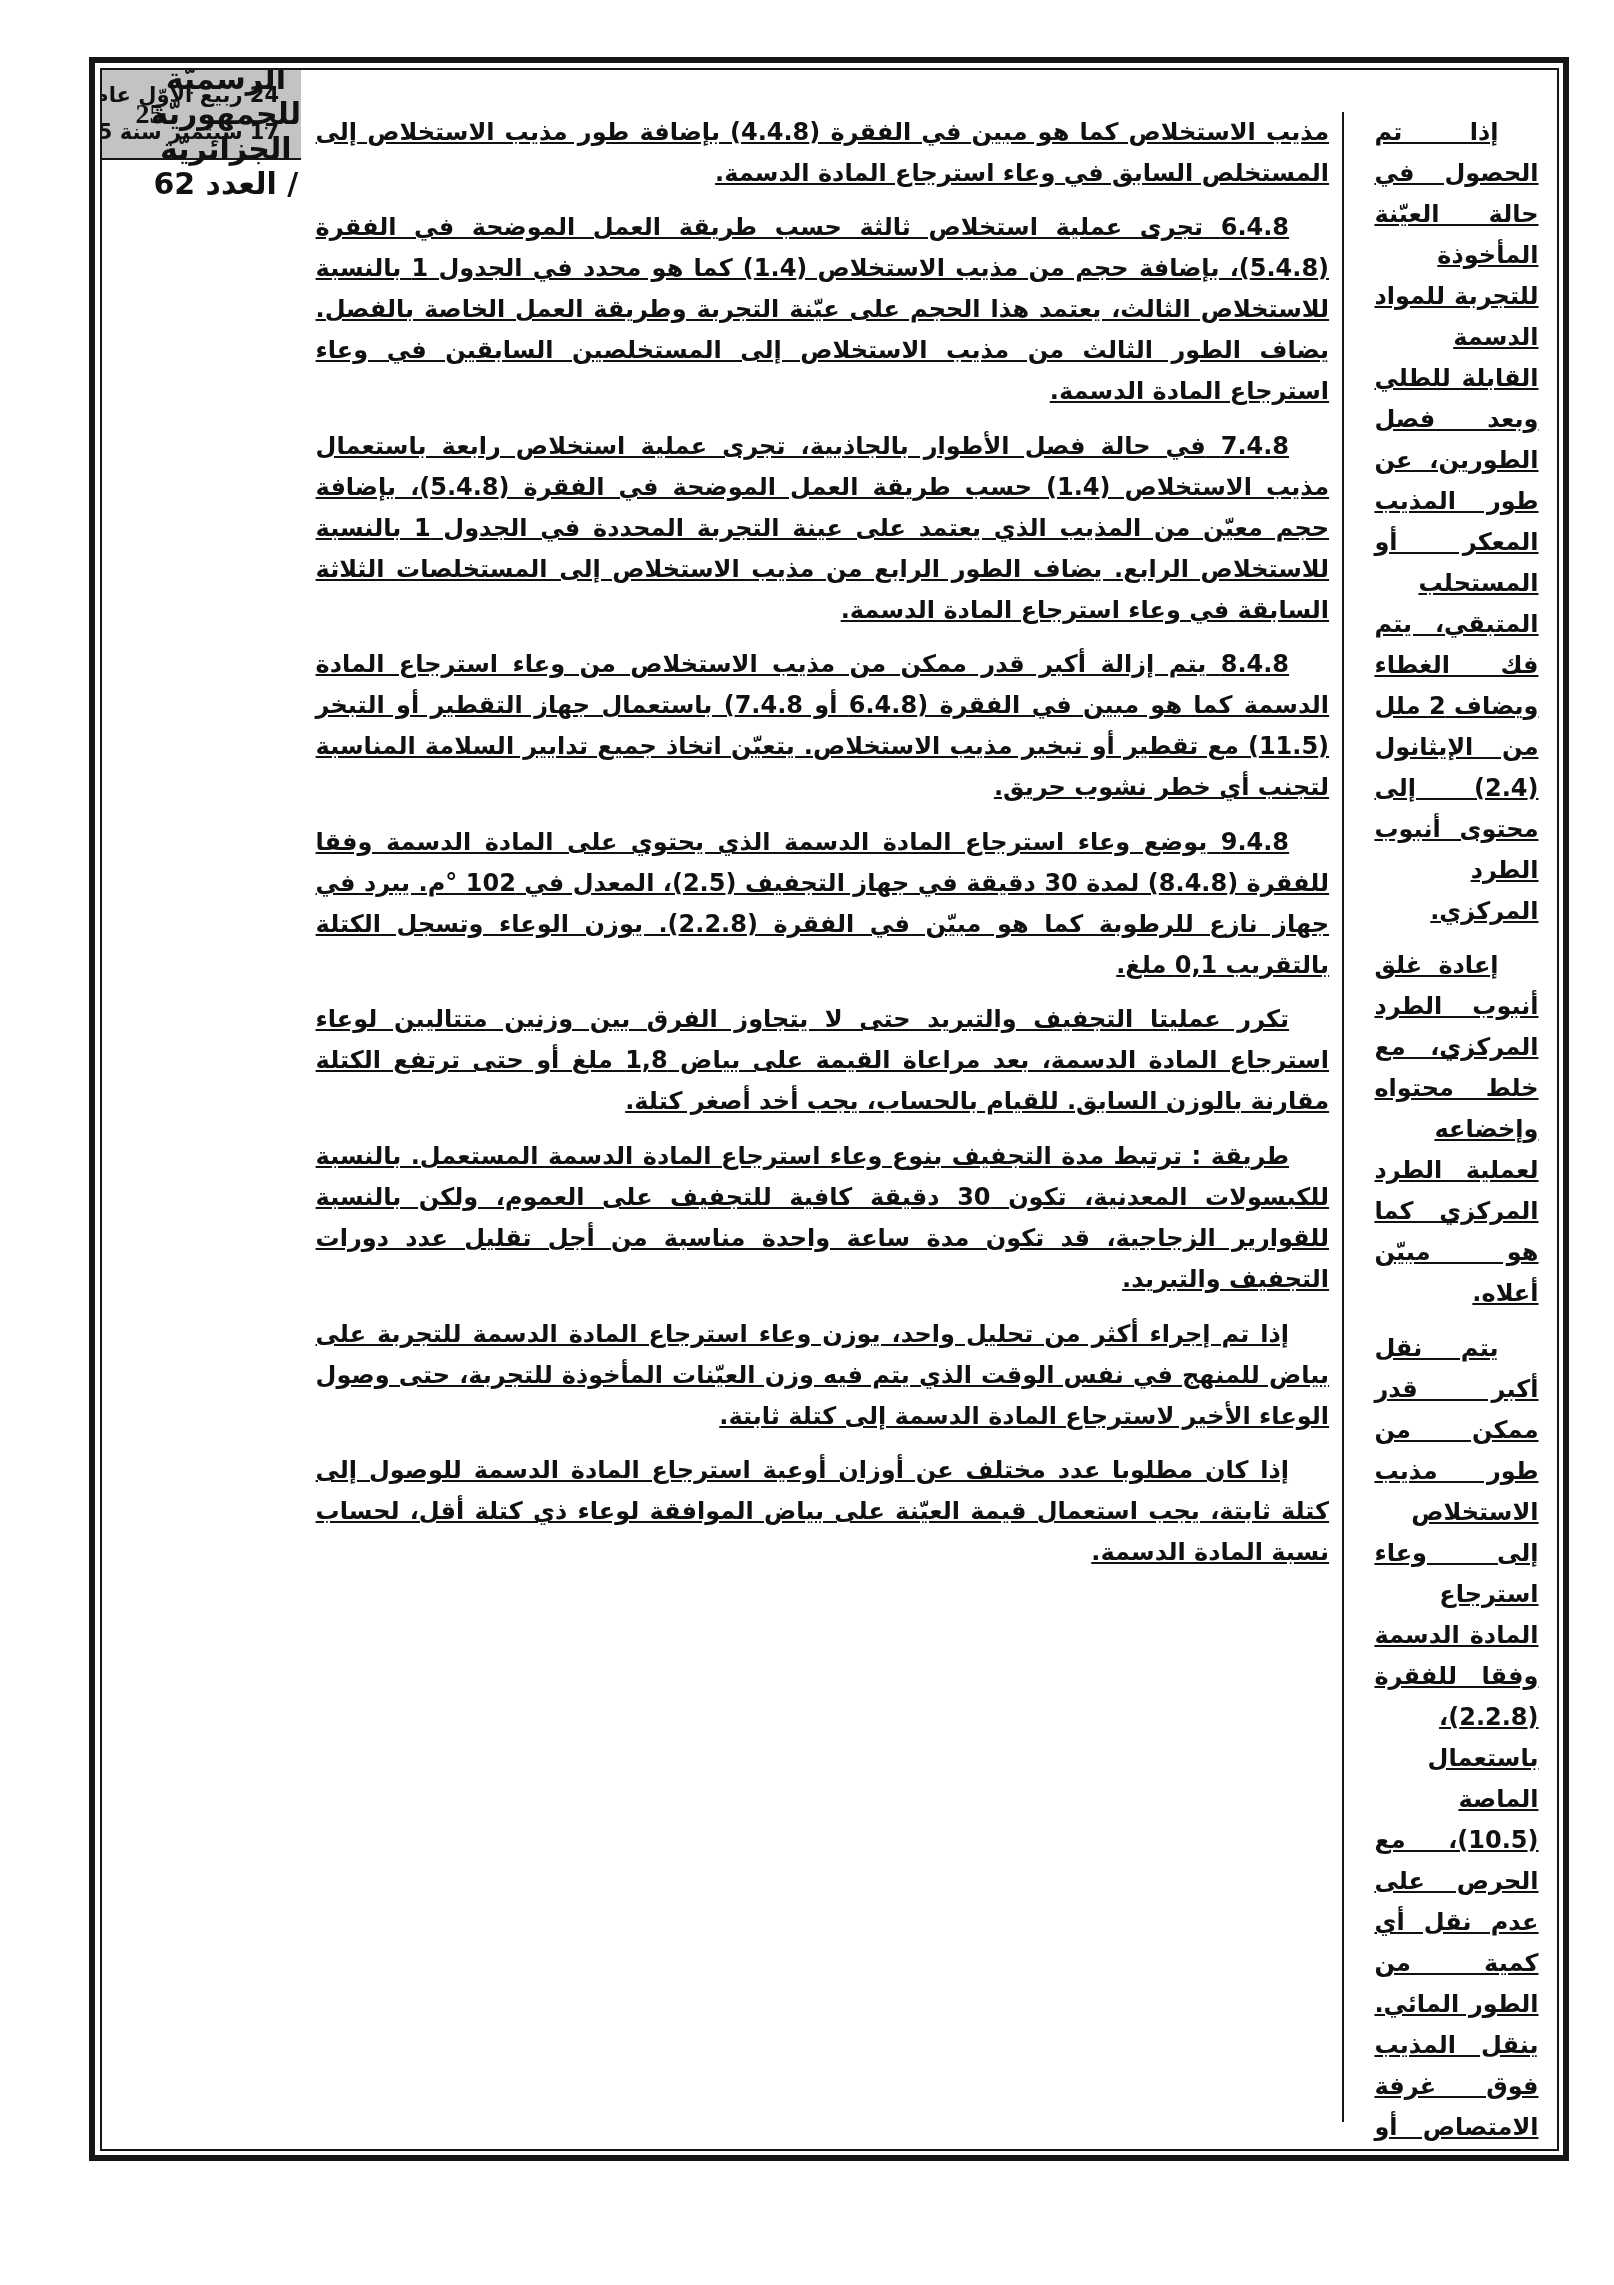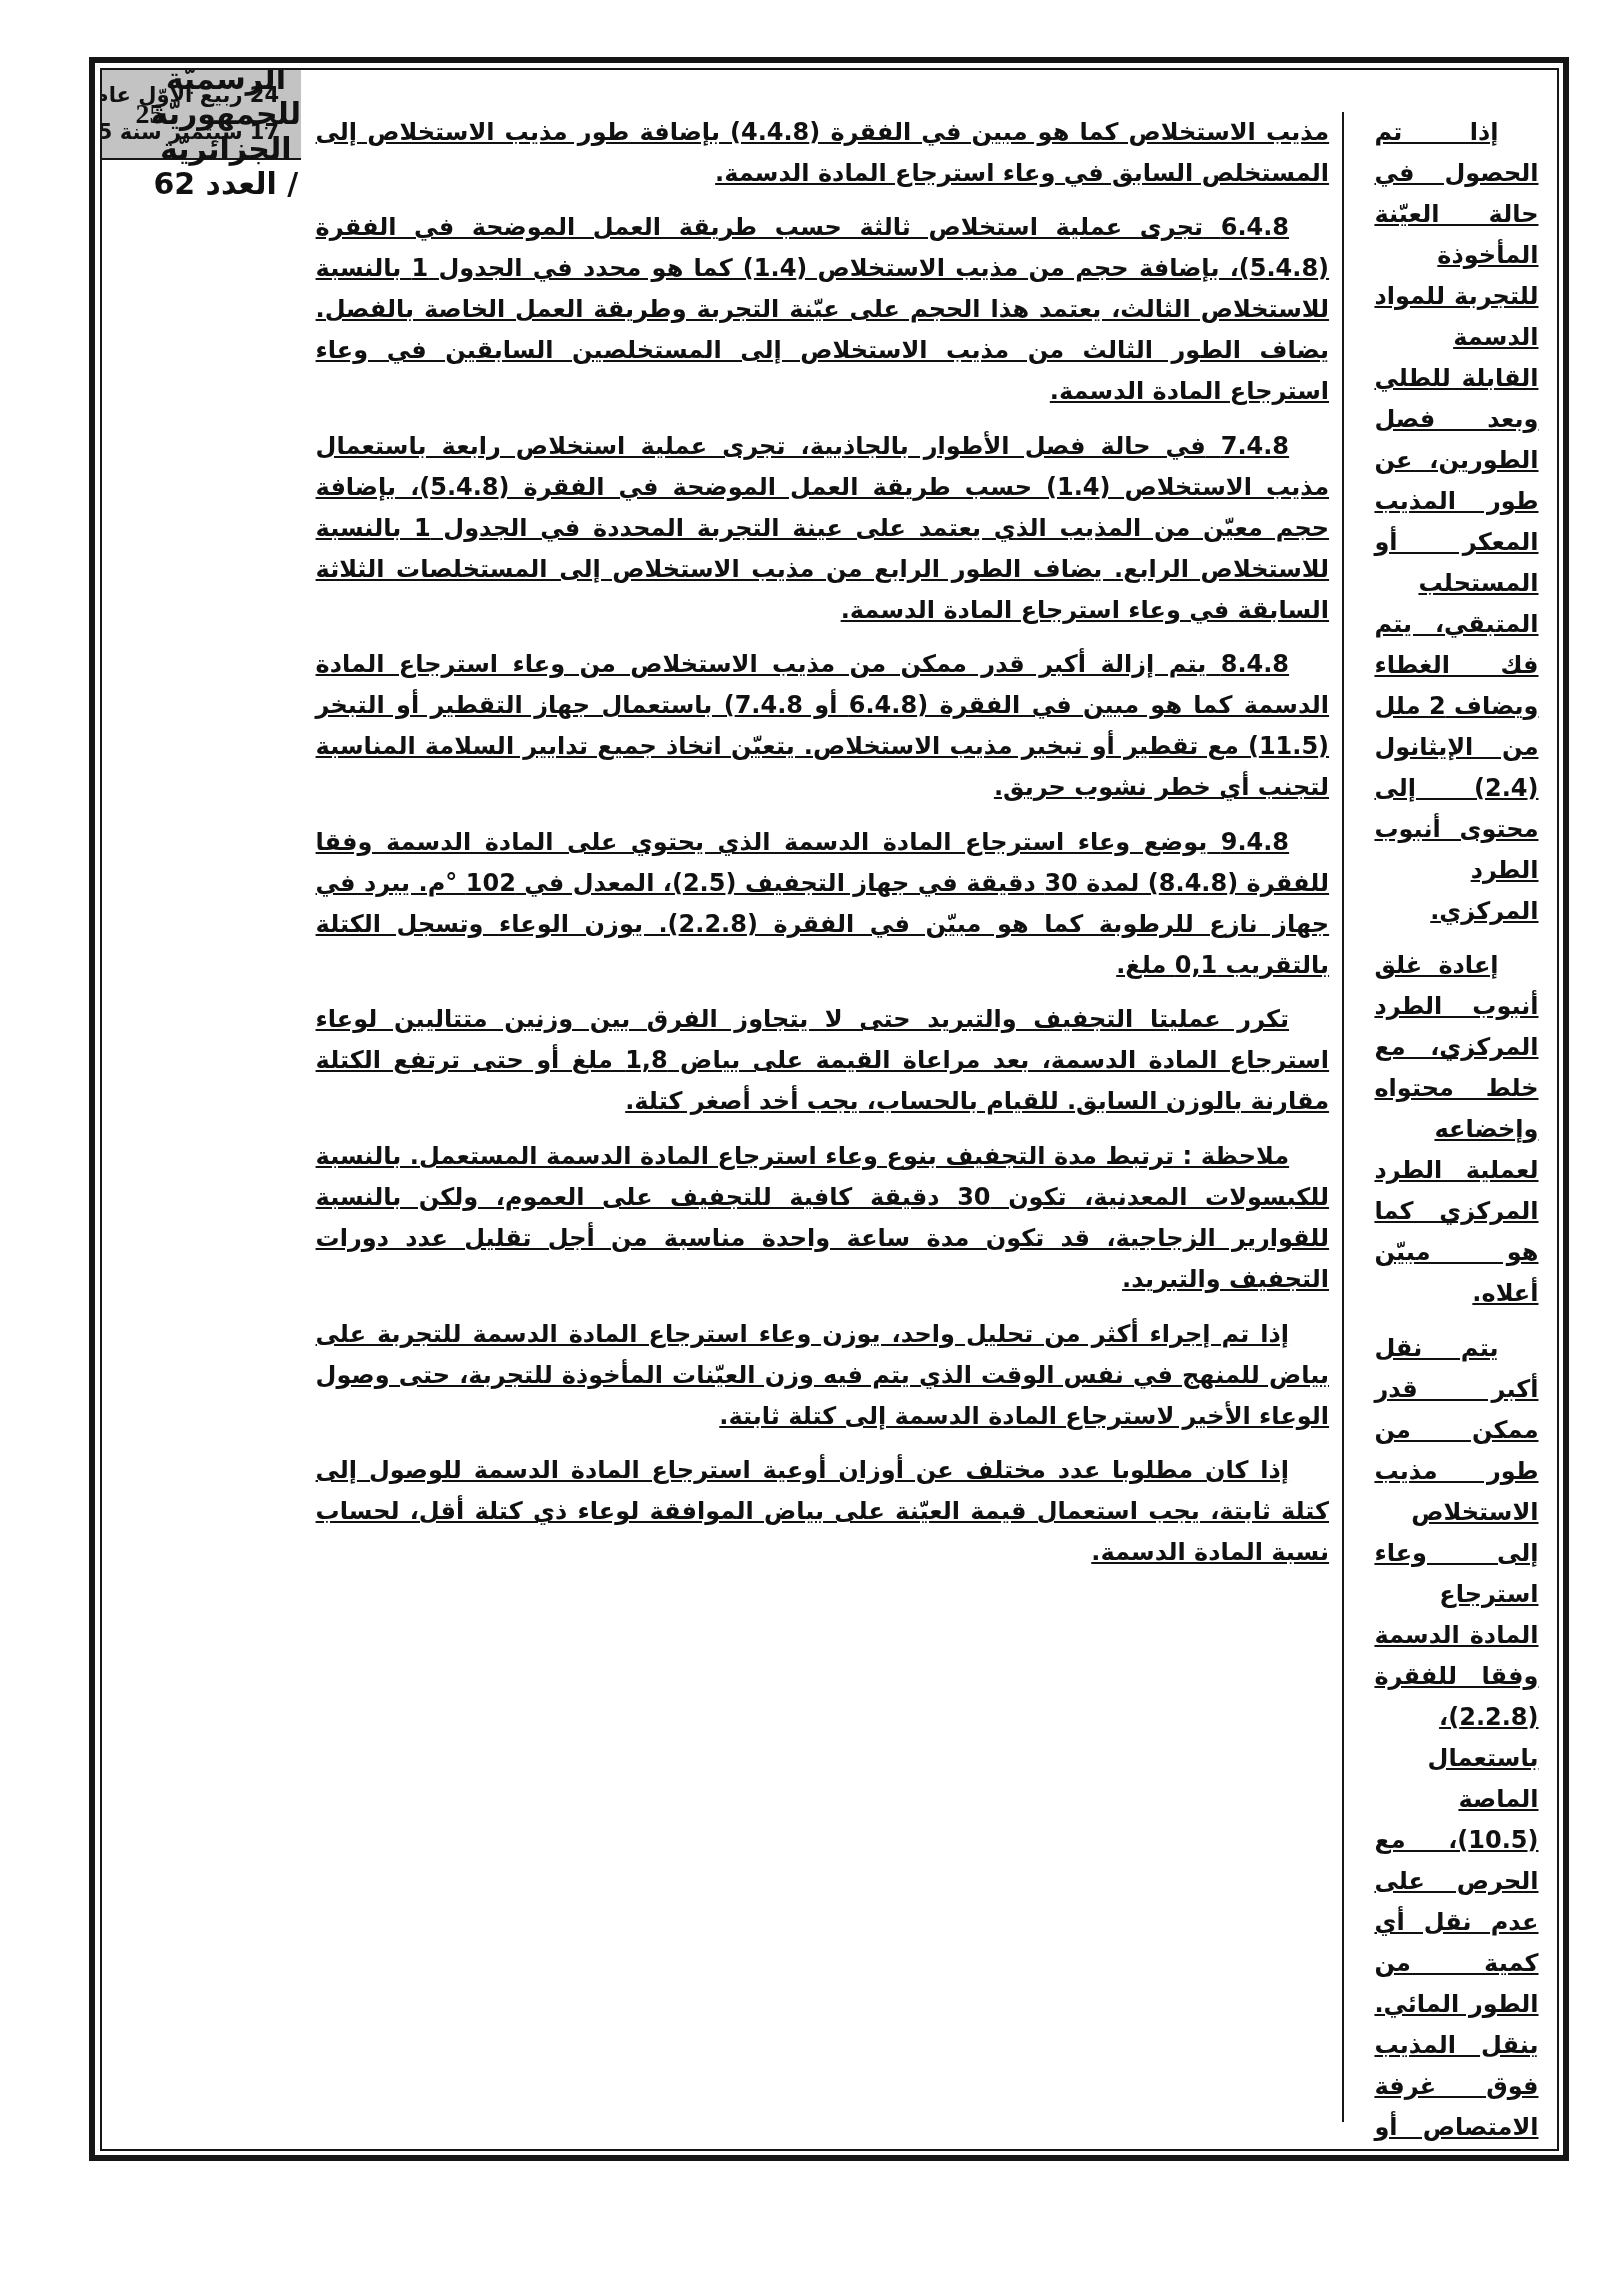--- a/index.html
+++ b/index.html
@@ -106,21 +106,21 @@
           <p class="para">يتم نقل أكبر قدر ممكن من طور مذيب الاستخلاص إلى وعاء استرجاع المادة الدسمة وفقا للفقرة (2.2.8)، باستعمال الماصة (10.5)، مع الحرص على عدم نقل أي كمية من الطور المائي. ينقل المذيب فوق غرفة الامتصاص أو تحت شفاط البخار.</p>
         </div>
       <div class="divider"></div>
       <div class="col col-left">
           <p class="para cont">مذيب الاستخلاص كما هو مبين في الفقرة (4.4.8) بإضافة طور مذيب الاستخلاص إلى المستخلص السابق في وعاء استرجاع المادة الدسمة.</p>
           <p class="para"><b class="lead">6.4.8 </b>تجرى عملية استخلاص ثالثة حسب طريقة العمل الموضحة في الفقرة (5.4.8)، بإضافة حجم من مذيب الاستخلاص (1.4) كما هو محدد في الجدول 1 بالنسبة للاستخلاص الثالث، يعتمد هذا الحجم على عيّنة التجربة وطريقة العمل الخاصة بالفصل. يضاف الطور الثالث من مذيب الاستخلاص إلى المستخلصين السابقين في وعاء استرجاع المادة الدسمة.</p>
           <p class="para"><b class="lead">7.4.8 </b>في حالة فصل الأطوار بالجاذبية، تجرى عملية استخلاص رابعة باستعمال مذيب الاستخلاص (1.4) حسب طريقة العمل الموضحة في الفقرة (5.4.8)، بإضافة حجم معيّن من المذيب الذي يعتمد على عينة التجربة المحددة في الجدول 1 بالنسبة للاستخلاص الرابع. يضاف الطور الرابع من مذيب الاستخلاص إلى المستخلصات الثلاثة السابقة في وعاء استرجاع المادة الدسمة.</p>
           <p class="para"><b class="lead">8.4.8 </b>يتم إزالة أكبر قدر ممكن من مذيب الاستخلاص من وعاء استرجاع المادة الدسمة كما هو مبين في الفقرة (6.4.8 أو 7.4.8) باستعمال جهاز التقطير أو التبخر (11.5) مع تقطير أو تبخير مذيب الاستخلاص. يتعيّن اتخاذ جميع تدابير السلامة المناسبة لتجنب أي خطر نشوب حريق.</p>
           <p class="para"><b class="lead">9.4.8 </b>يوضع وعاء استرجاع المادة الدسمة الذي يحتوي على المادة الدسمة وفقا للفقرة (8.4.8) لمدة 30 دقيقة في جهاز التجفيف (2.5)، المعدل في 102 °م. يبرد في جهاز نازع للرطوبة كما هو مبيّن في الفقرة (2.2.8). يوزن الوعاء وتسجل الكتلة بالتقريب 0,1 ملغ.</p>
           <p class="para">تكرر عمليتا التجفيف والتبريد حتى لا يتجاوز الفرق بين وزنين متتاليين لوعاء استرجاع المادة الدسمة، بعد مراعاة القيمة على بياض 1,8 ملغ أو حتى ترتفع الكتلة مقارنة بالوزن السابق. للقيام بالحساب، يجب أخد أصغر كتلة.</p>
-          <p class="para"><b class="lead">ملاحظة : </b>ترتبط مدة التجفيف بنوع وعاء استرجاع المادة الدسمة المستعمل. بالنسبة للكبسولات المعدنية، تكون 30 دقيقة كافية للتجفيف على العموم، ولكن بالنسبة للقوارير الزجاجية، قد تكون مدة ساعة واحدة مناسبة من أجل تقليل عدد دورات التجفيف والتبريد.</p>
+          <p class="para"><b class="lead">طريقة : </b>ترتبط مدة التجفيف بنوع وعاء استرجاع المادة الدسمة المستعمل. بالنسبة للكبسولات المعدنية، تكون 30 دقيقة كافية للتجفيف على العموم، ولكن بالنسبة للقوارير الزجاجية، قد تكون مدة ساعة واحدة مناسبة من أجل تقليل عدد دورات التجفيف والتبريد.</p>
           <p class="para">إذا تم إجراء أكثر من تحليل واحد، يوزن وعاء استرجاع المادة الدسمة للتجربة على بياض للمنهج في نفس الوقت الذي يتم فيه وزن العيّنات المأخوذة للتجربة، حتى وصول الوعاء الأخير لاسترجاع المادة الدسمة إلى كتلة ثابتة.</p>
           <p class="para">إذا كان مطلوبا عدد مختلف عن أوزان أوعية استرجاع المادة الدسمة للوصول إلى كتلة ثابتة، يجب استعمال قيمة العيّنة على بياض الموافقة لوعاء ذي كتلة أقل، لحساب نسبة المادة الدسمة.</p>
         </div>
     </div>
 
   </div>
 </div>
 
 
 </body></html>

